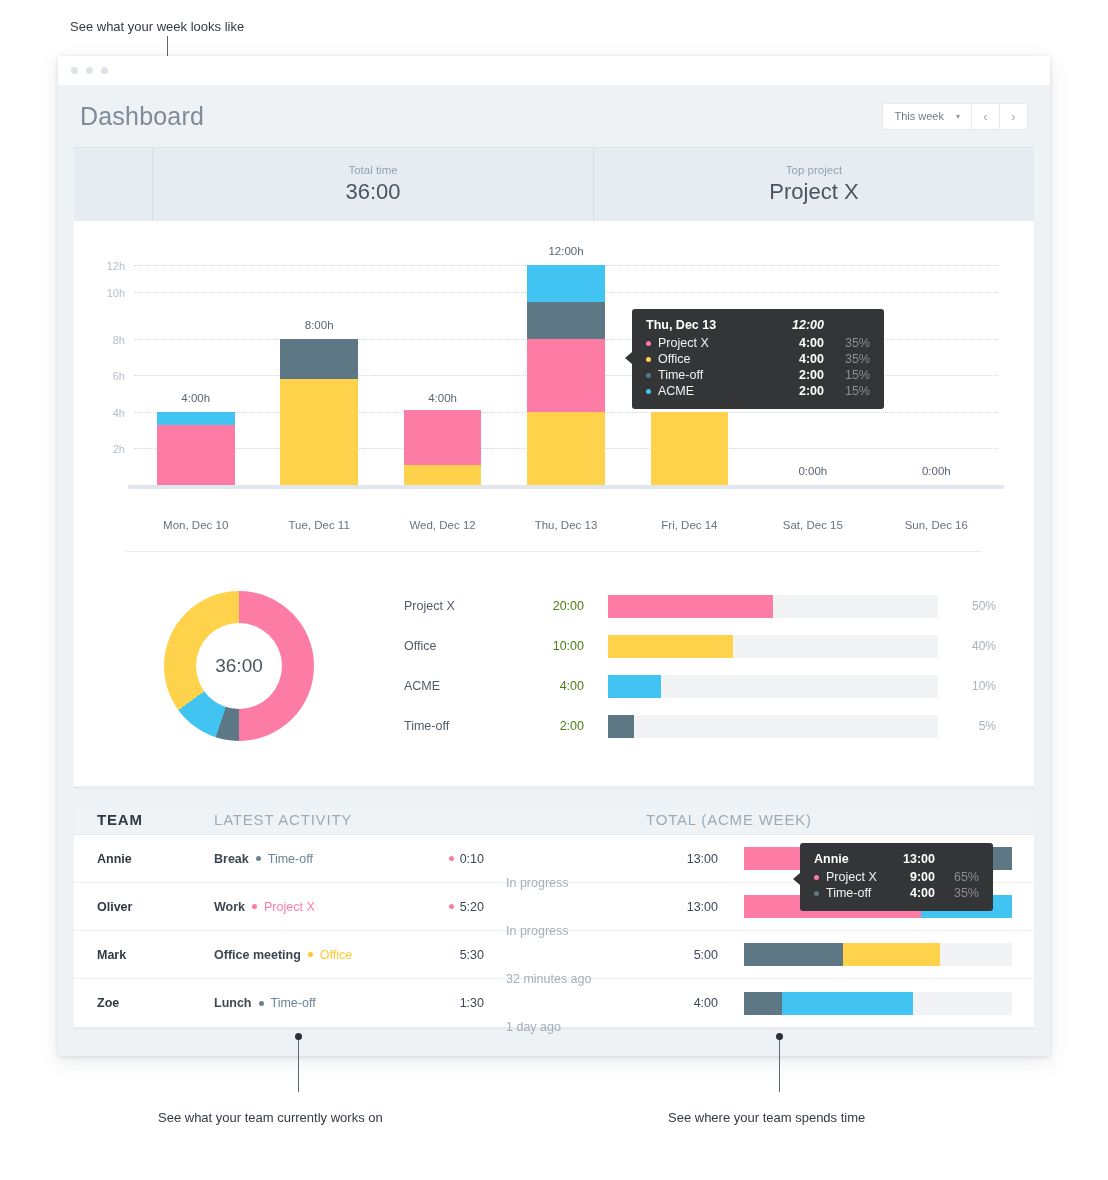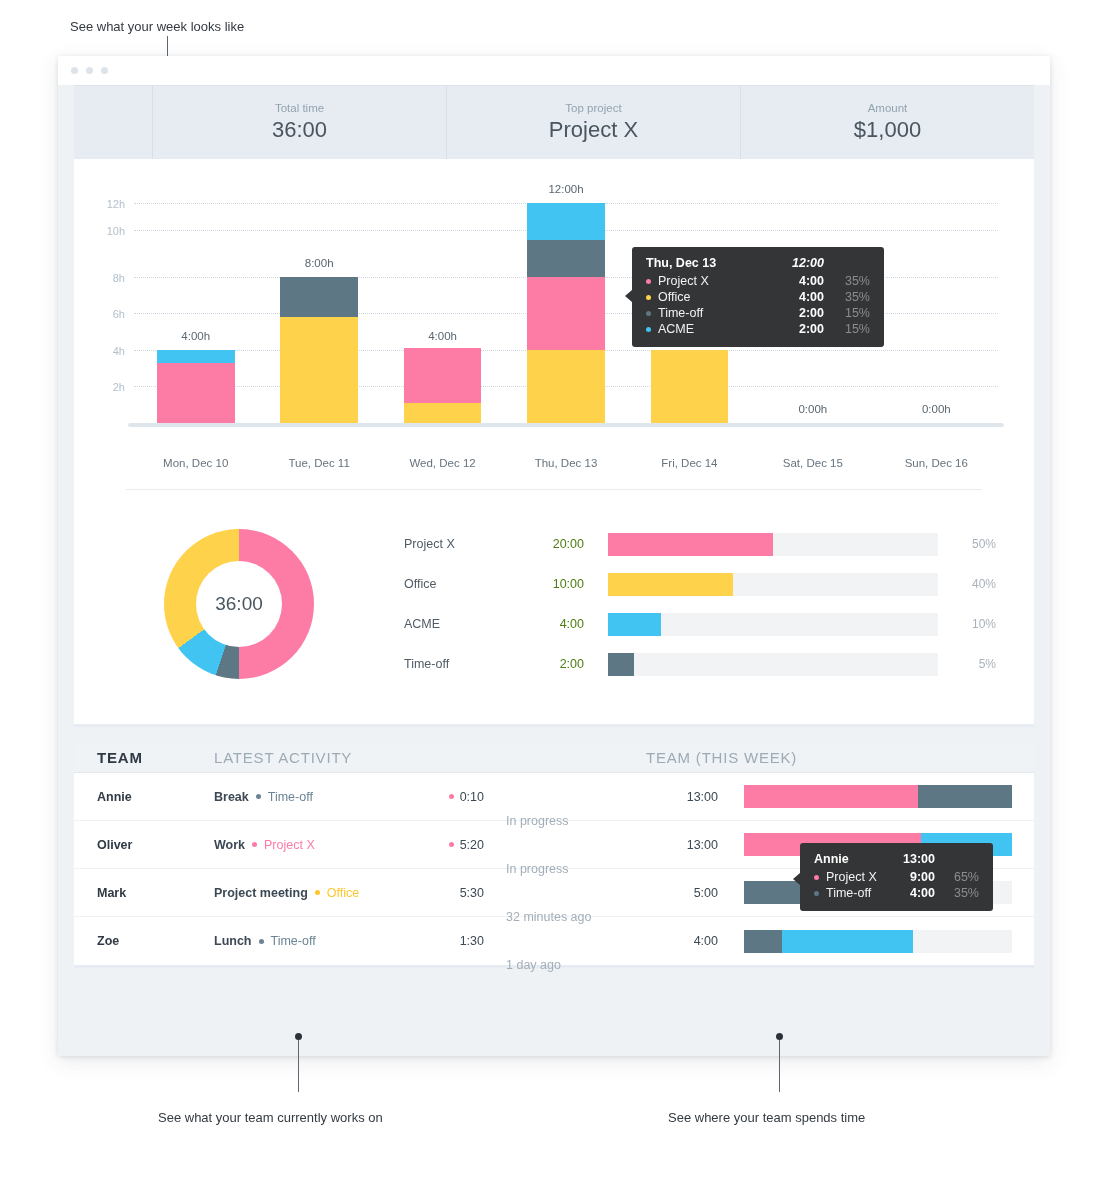--- a/index.html
+++ b/index.html
@@ -235,36 +235,43 @@
   <div class="window">
 
     <div class="titlebar">
       <span class="dot"></span>
       <span class="dot"></span>
       <span class="dot"></span>
     </div>
 
     <div class="app">
 
+      <div class="dash-head">
+        <div class="dash-title">Dashboard</div>
+        <div class="head-controls">
+          <div class="ctrl week">
+            <span>This week</span>
+            <span class="caret">▾</span>
+          </div>
+          <div class="ctrl nav">‹</div>
+          <div class="ctrl nav last">›</div>
+        </div>
+      </div>
 
       <div class="card">
 
         <div class="kpis">
           <div class="kpi-pad"></div>
           <div class="kpi">
             <div class="kpi-label">Total time</div>
             <div class="kpi-value">36:00</div>
           </div>
           <div class="kpi">
             <div class="kpi-label">Top project</div>
             <div class="kpi-value">Project X</div>
-          </div>
-          <div class="kpi">
-            <div class="kpi-label">Amount</div>
-            <div class="kpi-value">$1,000</div>
           </div>
         </div>
 
         <div class="chart-card">
 
           <div class="barchart">
             <div class="plot">
               <div id="grid">
                   <div class="gridline" style="top: 201.385px;">
                     <div class="ytick">2h</div>
@@ -408,21 +415,21 @@
               </div>
           </div>
 
         </div>
       </div>
 
       <div class="team-card">
         <div class="thead">
           <div class="c-team">TEAM</div>
           <div style="flex:1;">LATEST ACTIVITY</div>
-          <div style="width:388px;">TEAM (THIS WEEK)</div>
+          <div style="width:388px;">TOTAL (ACME WEEK)</div>
         </div>
         <div id="team-rows">
             <div class="trow">
               <div class="c-team">Annie</div>
               <div class="c-act">
                 <span class="act">Break</span>
                 <span class="bullet" style="background:#6a8494"></span>
                 <span class="tag" style="color:#6a8494">Time-off</span>
               </div>
               <div class="c-dur">
@@ -454,21 +461,21 @@
               <div class="c-bar">
                 <div class="tbar">
                   <div class="tseg" style="width:66%;background:#fd7ca6"></div>
                   <div class="tseg" style="width:34%;background:#41c4f2"></div>
                 </div>
               </div>
             </div>
             <div class="trow">
               <div class="c-team">Mark</div>
               <div class="c-act">
-                <span class="act">Project meeting</span>
+                <span class="act">Office meeting</span>
                 <span class="bullet" style="background:#ffc72c"></span>
                 <span class="tag" style="color:#ffc72c">Office</span>
               </div>
               <div class="c-dur">
                 <span>5:30</span>
               </div>
               <div class="c-status">32 minutes ago</div>
               <div class="c-total">5:00</div>
               <div class="c-bar">
                 <div class="tbar">

